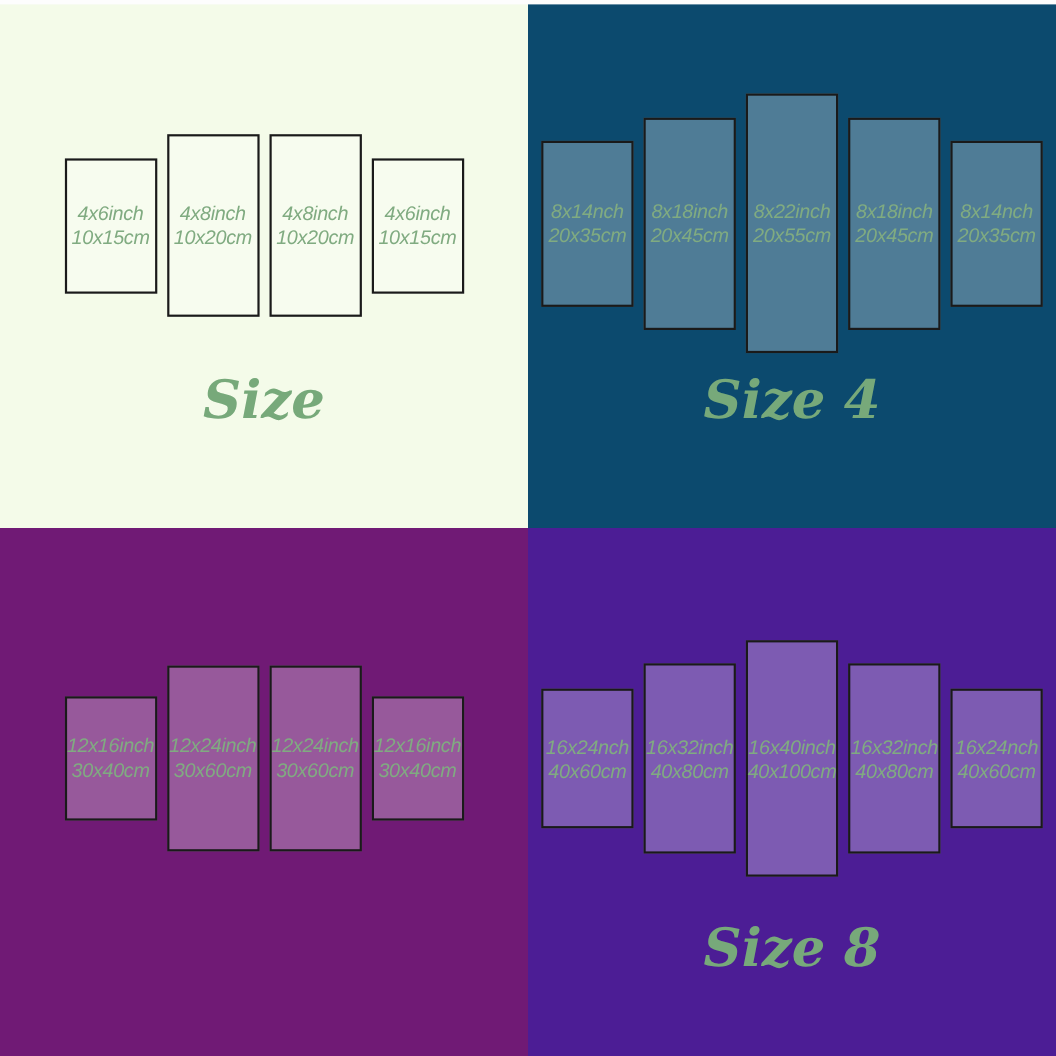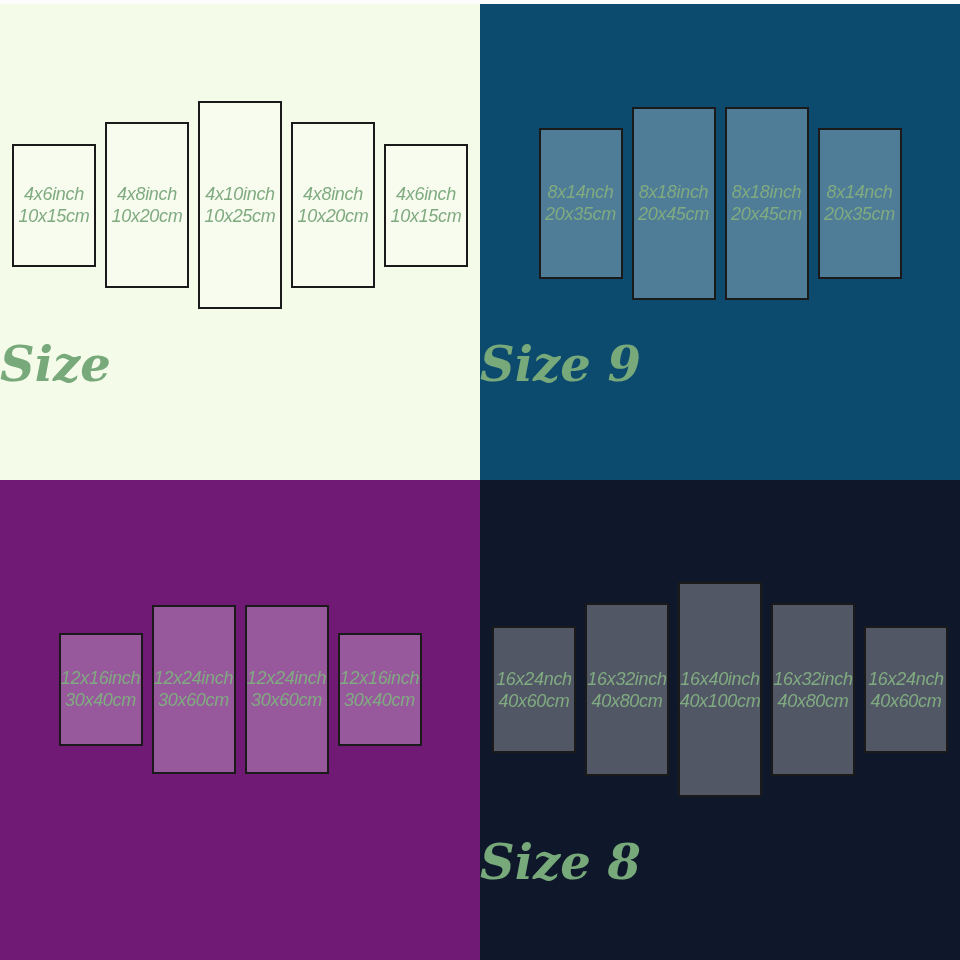--- a/index.html
+++ b/index.html
@@ -72,20 +72,21 @@
     letter-spacing: -0.3px;
     line-height: 22px;
     color: var(--panel-text, #80ab81);
     white-space: nowrap;
   }
   .size-label {
     position: absolute;
     left: 0;
     right: 0;
     top: var(--label-top);
+    text-align: center;
     font-family: "DejaVu Serif", serif;
     font-style: italic;
     font-weight: 700;
     font-size: 48px;
     line-height: 1.1;
     color: var(--label-text, #77a97a);
   }
 </style>
 </head>
 <body>
@@ -101,26 +102,20 @@
             <div>4x6inch</div>
             <div>10x15cm</div>
           </div>
         </div>
         <div class="panel hm">
           <div class="panel-text">
             <div>4x8inch</div>
             <div>10x20cm</div>
           </div>
         </div>
-        <div class="panel hl">
-          <div class="panel-text">
-            <div>4x10inch</div>
-            <div>10x25cm</div>
-          </div>
-        </div>
         <div class="panel hm">
           <div class="panel-text">
             <div>4x8inch</div>
             <div>10x20cm</div>
           </div>
         </div>
         <div class="panel hs">
           <div class="panel-text">
             <div>4x6inch</div>
             <div>10x15cm</div>
@@ -137,34 +132,40 @@
             <div>8x14nch</div>
             <div>20x35cm</div>
           </div>
         </div>
         <div class="panel hm">
           <div class="panel-text">
             <div>8x18inch</div>
             <div>20x45cm</div>
           </div>
         </div>
+        <div class="panel hl">
+          <div class="panel-text">
+            <div>8x22inch</div>
+            <div>20x55cm</div>
+          </div>
+        </div>
         <div class="panel hm">
           <div class="panel-text">
             <div>8x18inch</div>
             <div>20x45cm</div>
           </div>
         </div>
         <div class="panel hs">
           <div class="panel-text">
             <div>8x14nch</div>
             <div>20x35cm</div>
           </div>
         </div>
       </div>
-      <div class="size-label">Size 9</div>
+      <div class="size-label">Size 4</div>
     </div>
 
     <div class="quadrant q2" style="background: #701a75;">
       <div class="panels-row">
         <div class="panel hs">
           <div class="panel-text">
             <div>12x16inch</div>
             <div>30x40cm</div>
           </div>
         </div>
@@ -182,21 +183,21 @@
         </div>
         <div class="panel hs">
           <div class="panel-text">
             <div>12x16inch</div>
             <div>30x40cm</div>
           </div>
         </div>
       </div>
     </div>
 
-    <div class="quadrant q3" style="background: #0f172a;">
+    <div class="quadrant q3" style="background: #4c1d95;">
       <div class="panels-row">
         <div class="panel hs">
           <div class="panel-text">
             <div>16x24nch</div>
             <div>40x60cm</div>
           </div>
         </div>
         <div class="panel hm">
           <div class="panel-text">
             <div>16x32inch</div>

